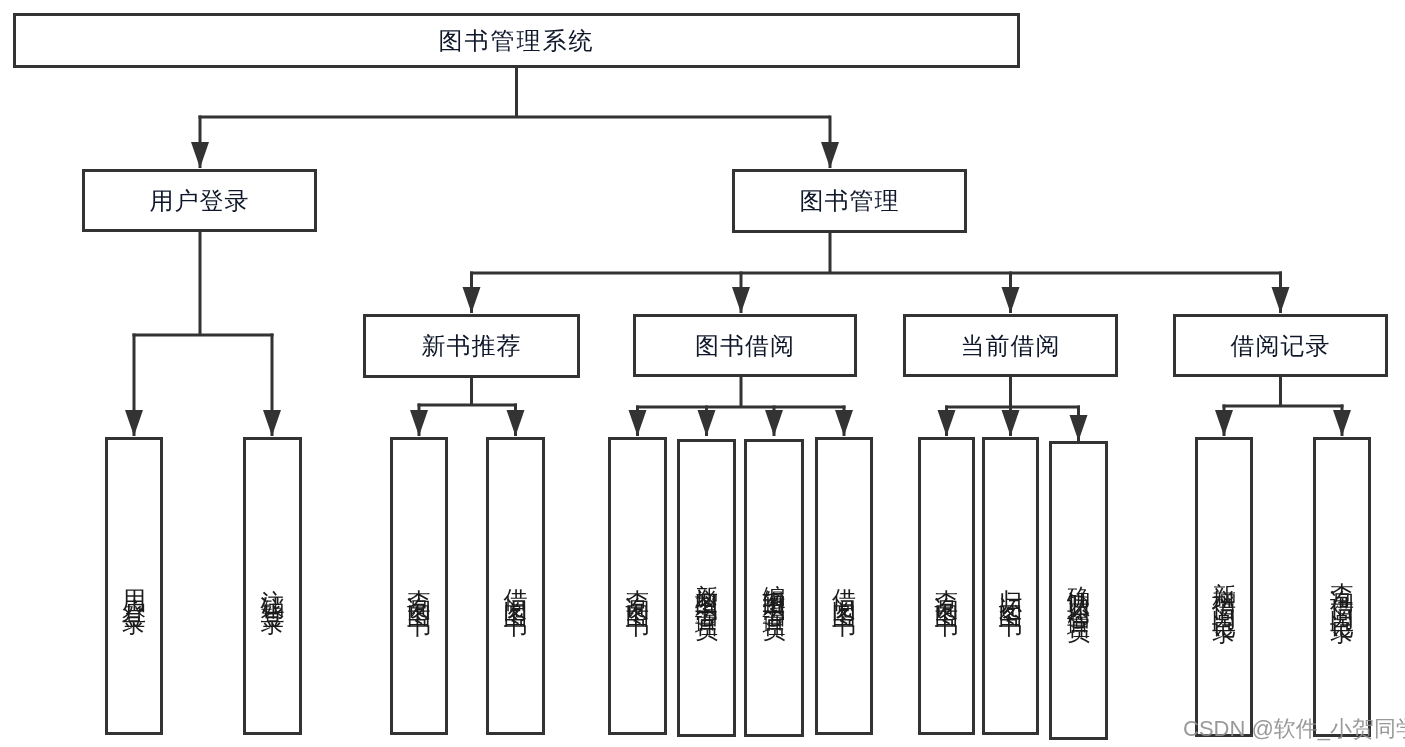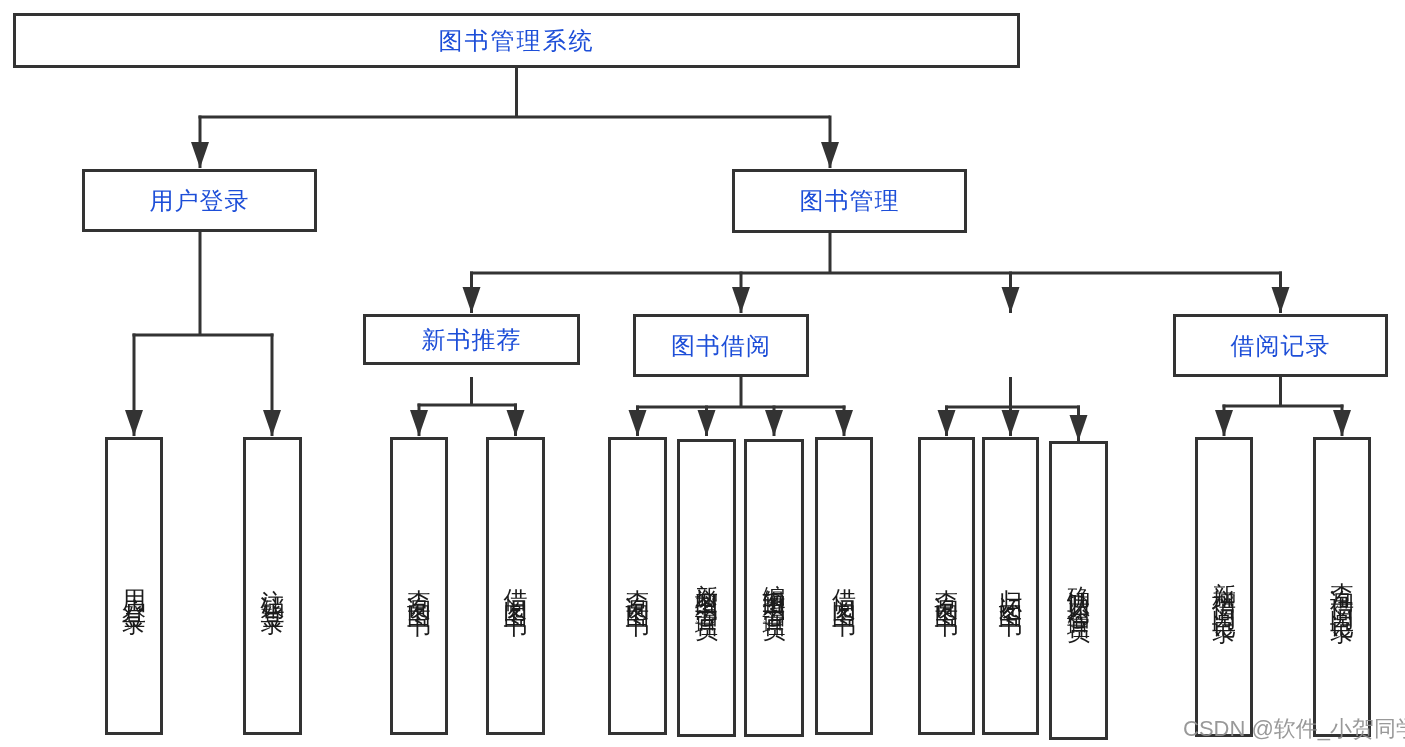--- a/index.html
+++ b/index.html
@@ -5,21 +5,21 @@
   html,body { margin:0; padding:0; background:#ffffff; }
   #stage {
     position:relative; width:1405px; height:747px; background:#ffffff;
     font-family:"Liberation Sans", sans-serif; overflow:hidden;
   }
   #wires { position:absolute; left:0; top:0; }
   .node {
     position:absolute; box-sizing:border-box;
     border:3px solid #333333; background:#ffffff;
     display:flex; align-items:center; justify-content:center;
-    color:#1d4ed8; font-size:24px; letter-spacing:1px;
+    color:#0f172a; font-size:24px; letter-spacing:1px;
   }
   .leaf {
     position:absolute; box-sizing:border-box; top:437px; height:298px;
     border:3px solid #333333; background:#ffffff;
     writing-mode:vertical-rl; text-orientation:mixed;
     display:flex; align-items:center; justify-content:center;
     color:#1b1b1b; font-size:24px; letter-spacing:8px; line-height:1;
   }
   .leaf.long { letter-spacing:5px; font-size:23px; }
   #watermark {
@@ -87,22 +87,23 @@
         <line x1="1342" y1="404.5" x2="1342" y2="436" marker-end="url(#ah)"></line>
       </g>
     </g>
   </svg>
 
   <div class="node" style="left:13px; top:13px; width:1007px; height:55px; letter-spacing:2px;">图书管理系统</div>
 
   <div class="node" style="left:82px; top:169px; width:235px; height:63px;">用户登录</div>
   <div class="node" style="left:712px; top:169px; width:235px; height:64px;margin-left:20px;">图书管理</div>
 
-  <div class="node" style="left:363px; top:314px; width:217px; height:51px;">新书推荐</div>
-  <div class="node" style="left:633px; top:314px; width:176px; height:63px;text-align:right;">图书借阅</div>
+  <div class="node" style="left:363px; top:314px; width:217px; height:64px;">新书推荐</div>
+  <div class="node" style="left:633px; top:314px; width:224px; height:63px;text-align:right;">图书借阅</div>
+  <div class="node" style="left:903px; top:314px; width:215px; height:63px;">当前借阅</div>
   <div class="node" style="left:1173px; top:314px; width:215px; height:63px;">借阅记录</div>
 
   <div class="leaf" style="left:105px; width:58px;">用户登录</div>
   <div class="leaf" style="left:243px; width:59px;">注销登录</div>
 
   <div class="leaf" style="left:390px; width:58px;">查询图书</div>
   <div class="leaf" style="left:486px; width:59px;">借阅图书</div>
 
   <div class="leaf" style="left:608px; width:59px;">查询图书</div>
   <div class="leaf long" style="left:677px; width:59px; top:439px;">新增图书（管理员）</div>

